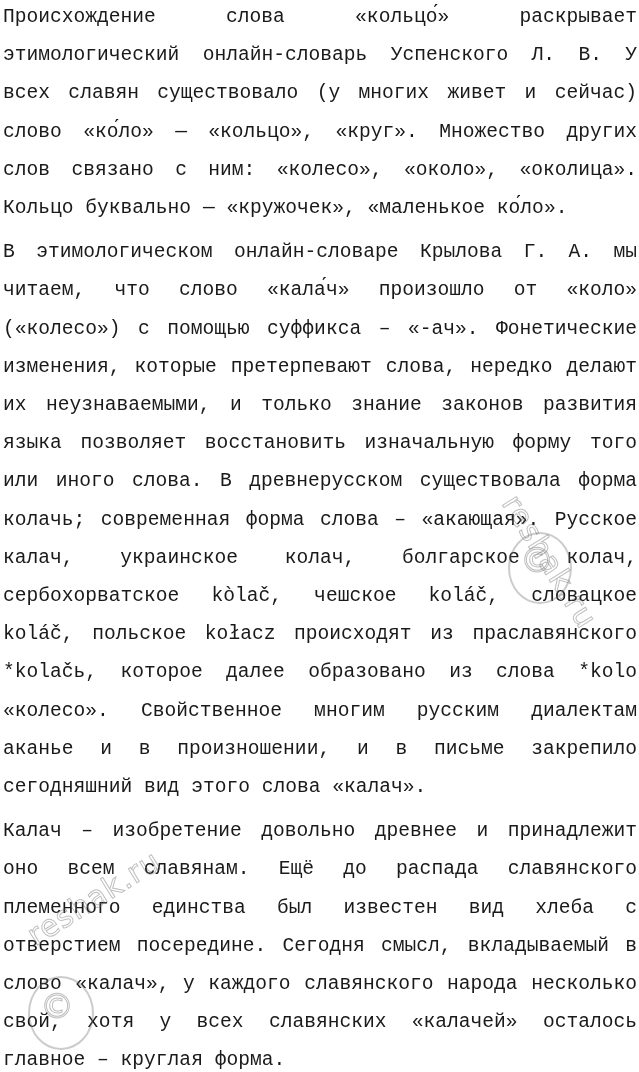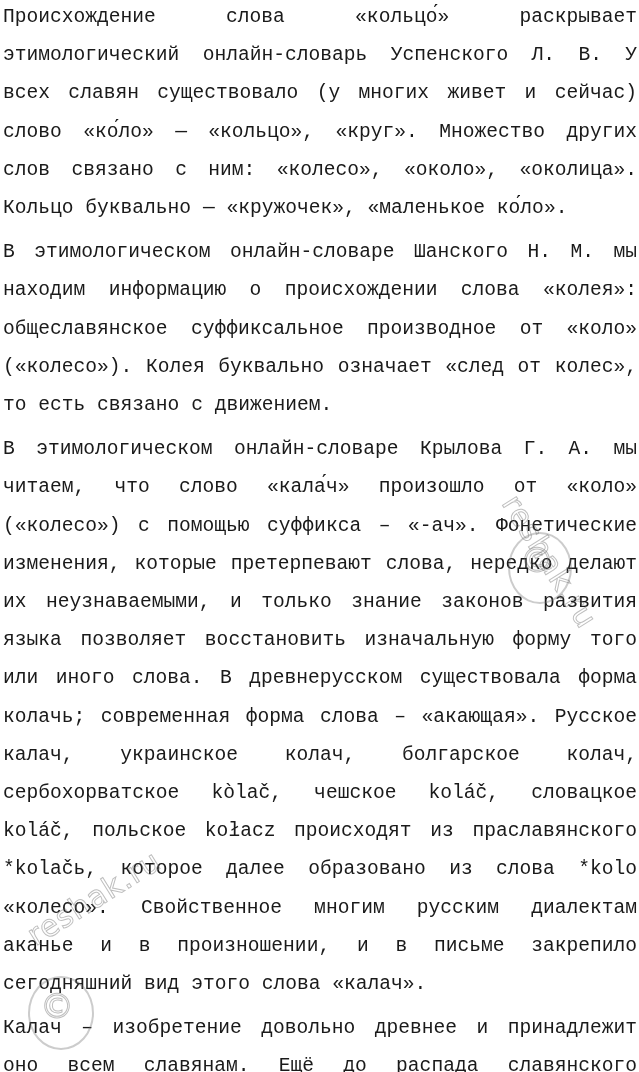--- a/index.html
+++ b/index.html
@@ -55,21 +55,20 @@
     font-size: 34px;
     -webkit-text-stroke: 1px rgba(110,110,110,0.45);
     color: transparent;
   }
 </style>
 </head>
 <body>
 
 <main class="page">
   <p class="para">Происхождение слова «кольцо́» раскрывает этимологический онлайн-словарь Успенского Л. В. У всех славян существовало (у многих живет и сейчас) слово «ко́ло» — «кольцо», «круг». Множество других слов связано с ним: «колесо», «около», «околица». Кольцо буквально — «кружочек», «маленькое ко́ло».</p>
-  <p class="para">В этимологическом онлайн-словаре Шанского Н. М. мы находим информацию о происхождении слова «колея»: общеславянское суффиксальное производное от «коло» («колесо»). Колея буквально означает «след от колес», то есть связано с движением.</p>
   <p class="para">В этимологическом онлайн-словаре Крылова Г. А. мы читаем, что слово «кала́ч» произошло от «коло» («колесо») с помощью суффикса – «-ач». Фонетические изменения, которые претерпевают слова, нередко делают их неузнаваемыми, и только знание законов развития языка позволяет восстановить изначальную форму того или иного слова. В древнерусском существовала форма колачь; современная форма слова – «акающая». Русское калач, украинское колач, болгарское колач, сербохорватское kòlač, чешское koláč, словацкое koláč, польское kołacz происходят из праславянского *kolačь, которое далее образовано из слова *kolo «колесо». Свойственное многим русским диалектам аканье и в произношении, и в письме закрепило сегодняшний вид этого слова «калач».</p>
   <p class="para">Калач – изобретение довольно древнее и принадлежит оно всем славянам. Ещё до распада славянского племенного единства был известен вид хлеба с отверстием посередине. Сегодня смысл, вкладываемый в слово «калач», у каждого славянского народа несколько свой, хотя у всех славянских «калачей» осталось главное – круглая форма.</p>
 </main>
 
 <div class="watermark" style="left:470px; top:440px; width:170px; height:200px;">
   <span class="wm-text" style="left:40px; top:40px; transform: rotate(58deg);">reshak.ru</span>
   <div class="wm-circle" style="left:38px; top:92px; width:60px; height:68px;"></div>
   <span class="wm-c" style="left:50px; top:100px;">©</span>
 </div>
 

